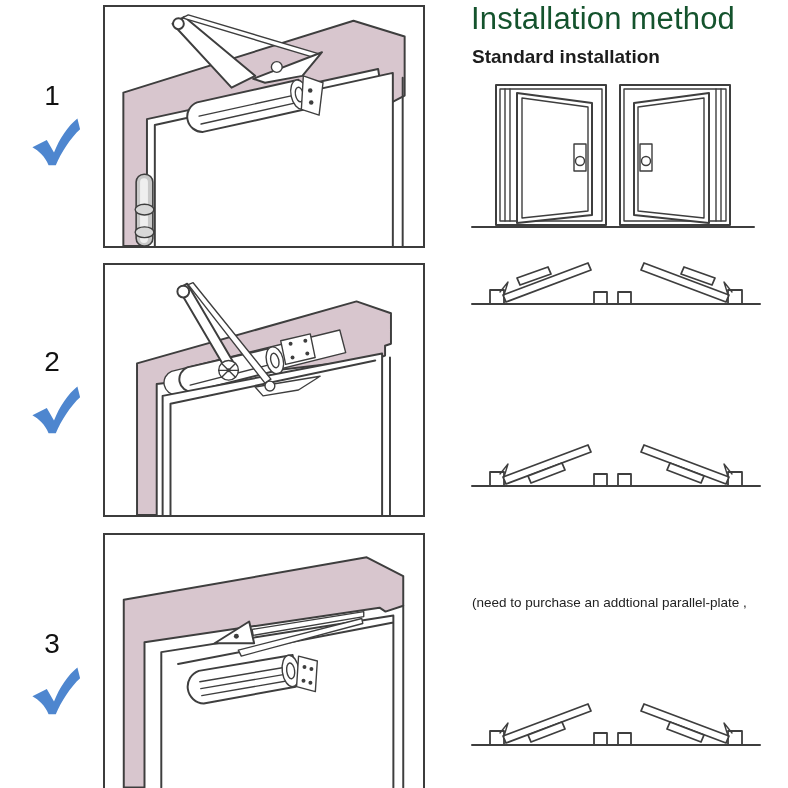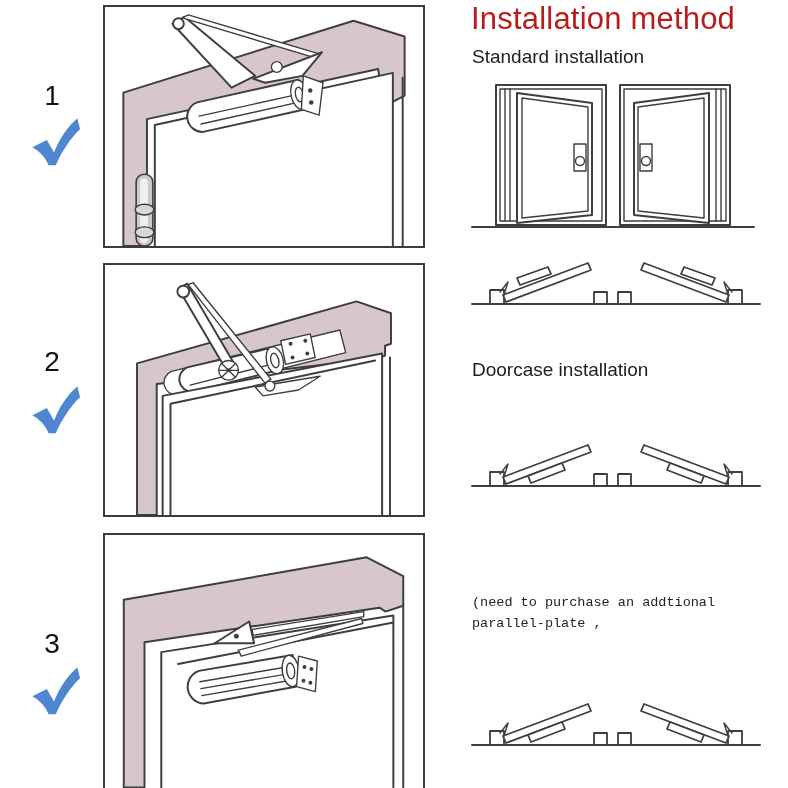--- a/index.html
+++ b/index.html
@@ -16,22 +16,22 @@
 
   
   .step-num{position:absolute;width:44px;text-align:center;font-size:28px;font-weight:500;color:#111;}
   .check{position:absolute;width:56px;height:54px;}
   .check path{fill:var(--check-blue);}
   .panel{position:absolute;left:103px;width:322px;border:2px solid #3c3c3c;background:#fff;}
   .panel svg{display:block;}
   #panel3{border-bottom:none;}
 
   
-  .title{position:absolute;left:471px;top:1px;font-size:31px;font-weight:400;letter-spacing:.2px;color:#b91c1c;}
-  .sec-label{position:absolute;left:472px;font-size:19px;font-weight:400;color:#1d1d1d;}
+  .title{position:absolute;left:471px;top:1px;font-size:31px;font-weight:400;letter-spacing:.2px;color:#14532d;}
+  .sec-label{position:absolute;left:472px;font-size:19px;font-weight:700;color:#1d1d1d;}
   .note{position:absolute;left:472px;font-size:13.5px;line-height:21px;color:#222;}
   .diagram{position:absolute;}
 
   
   .s{stroke:var(--line-dark);stroke-width:2;fill:none;stroke-linejoin:round;stroke-linecap:round;}
   .sf{stroke:var(--line-dark);stroke-width:2;fill:#fff;stroke-linejoin:round;}
   .sm{stroke:var(--line-dark);stroke-width:2;fill:var(--frame-mauve);stroke-linejoin:round;}
   .wf{fill:#fff;stroke:none;}
   .thin{stroke-width:1.4;}
   .t18{stroke-width:1.8;}
@@ -204,30 +204,29 @@
     <line x1="1" y1="147" x2="283" y2="147" class="s"></line>
   </svg>
 
   <svg class="diagram" style="left:470px;top:260px;" width="292" height="64" viewBox="0 0 292 64">
     <line x1="2" y1="44" x2="290" y2="44" class="s"></line>
     <use href="#tv-half-a"></use>
     <use href="#tv-half-a" transform="translate(292,0) scale(-1,1)"></use>
     <use href="#tv-mid"></use>
   </svg>
 
-  <h2 class="sec-label" style="top:359px;">Doorcase installation</h2>
 
   <svg class="diagram" style="left:470px;top:442px;" width="292" height="64" viewBox="0 0 292 64">
     <line x1="2" y1="44" x2="290" y2="44" class="s"></line>
     <use href="#tv-half-b"></use>
     <use href="#tv-half-b" transform="translate(292,0) scale(-1,1)"></use>
     <use href="#tv-mid"></use>
   </svg>
 
-  <p class="note" style="top:592px;font-family:Liberation Mono, monospace;">(need to purchase an addtional parallel-plate ,</p>
+  <p class="note" style="top:592px;">(need to purchase an addtional parallel-plate ,</p>
 
   <svg class="diagram" style="left:470px;top:701px;" width="292" height="64" viewBox="0 0 292 64">
     <line x1="2" y1="44" x2="290" y2="44" class="s"></line>
     <use href="#tv-half-b"></use>
     <use href="#tv-half-b" transform="translate(292,0) scale(-1,1)"></use>
     <use href="#tv-mid"></use>
   </svg>
 
 </div>
 

